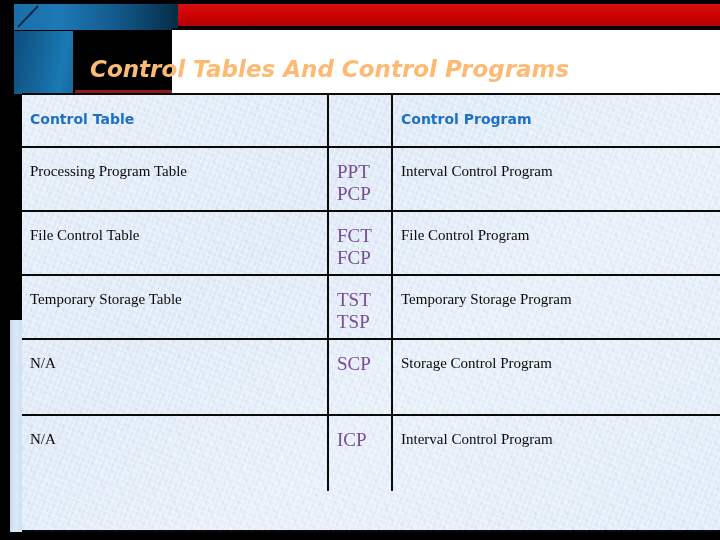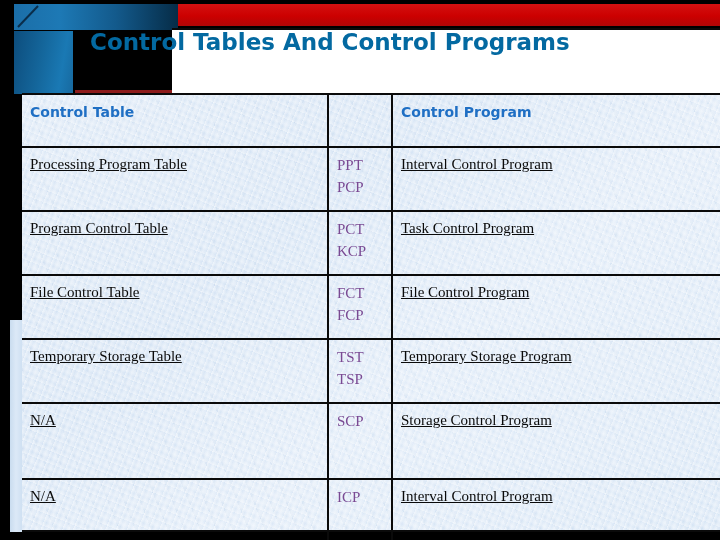--- a/index.html
+++ b/index.html
@@ -70,28 +70,29 @@
     position: absolute;
     left: 0;
     top: 0;
     width: 100%;
     height: 2px;
     background: #0a0a0a;
   }
   .slide-title {
     position: absolute;
     left: 90px;
-    top: 29px;
+    top: 56px;
     width: 600px;
     font-family: "DejaVu Sans", sans-serif;
     font-weight: bold;
     font-size: 23px;
     letter-spacing: 0px;
-    color: #0369a1;
+    color: #fdba74;
     white-space: nowrap;
+    font-style: italic;
   }
 
   
   .red-sliver {
     position: absolute;
     left: 75px;
     top: 90px;
     width: 103px;
     height: 4px;
     background: #8d1b1b;
@@ -124,21 +125,21 @@
     box-sizing: border-box;
   }
 
   table.ct {
     width: 100%;
     border-collapse: collapse;
     table-layout: fixed;
   }
   table.ct td {
     vertical-align: top;
-    padding: 6px 0 0 8px;
+    padding: 13px 0 0 8px;
     box-sizing: border-box;
     border-bottom: 2px solid #0a0a0a;
     border-right: 2px solid #0a0a0a;
   }
   table.ct tr:last-child td {
     border-bottom: none;
   }
   table.ct td.c3 {
     border-right: none;
   }
@@ -166,25 +167,24 @@
   .row-cell-short {
     height: 76px;
   }
 
   .cell-serif {
     font-family: "Liberation Serif", serif;
     font-size: 15px;
     color: #0a0a0a;
     line-height: 20px;
     white-space: nowrap;
-    text-decoration: underline;
   }
   .cell-abbr {
     font-family: "Liberation Serif", serif;
-    font-size: 15px;
+    font-size: 19px;
     color: #7a4a93;
     line-height: 22px;
     white-space: nowrap;
   }
   .abbr-line { display: block; }
 </style>
 </head>
 <body>
 
 <div id="slide">
@@ -229,34 +229,20 @@
           <div class="cell-abbr">
             <span class="abbr-line">PPT</span>
             <span class="abbr-line">PCP</span>
           </div>
         </td>
         <td class="col3 c3 row-cell">
           <div class="cell-serif">Interval Control Program</div>
         </td>
       </tr>
 
-      <tr>
-        <td class="col1 row-cell">
-          <div class="cell-serif">Program Control Table</div>
-        </td>
-        <td class="col2 row-cell">
-          <div class="cell-abbr">
-            <span class="abbr-line">PCT</span>
-            <span class="abbr-line">KCP</span>
-          </div>
-        </td>
-        <td class="col3 c3 row-cell">
-          <div class="cell-serif">Task Control Program</div>
-        </td>
-      </tr>
 
       <tr>
         <td class="col1 row-cell">
           <div class="cell-serif">File Control Table</div>
         </td>
         <td class="col2 row-cell">
           <div class="cell-abbr">
             <span class="abbr-line">FCT</span>
             <span class="abbr-line">FCP</span>
           </div>

